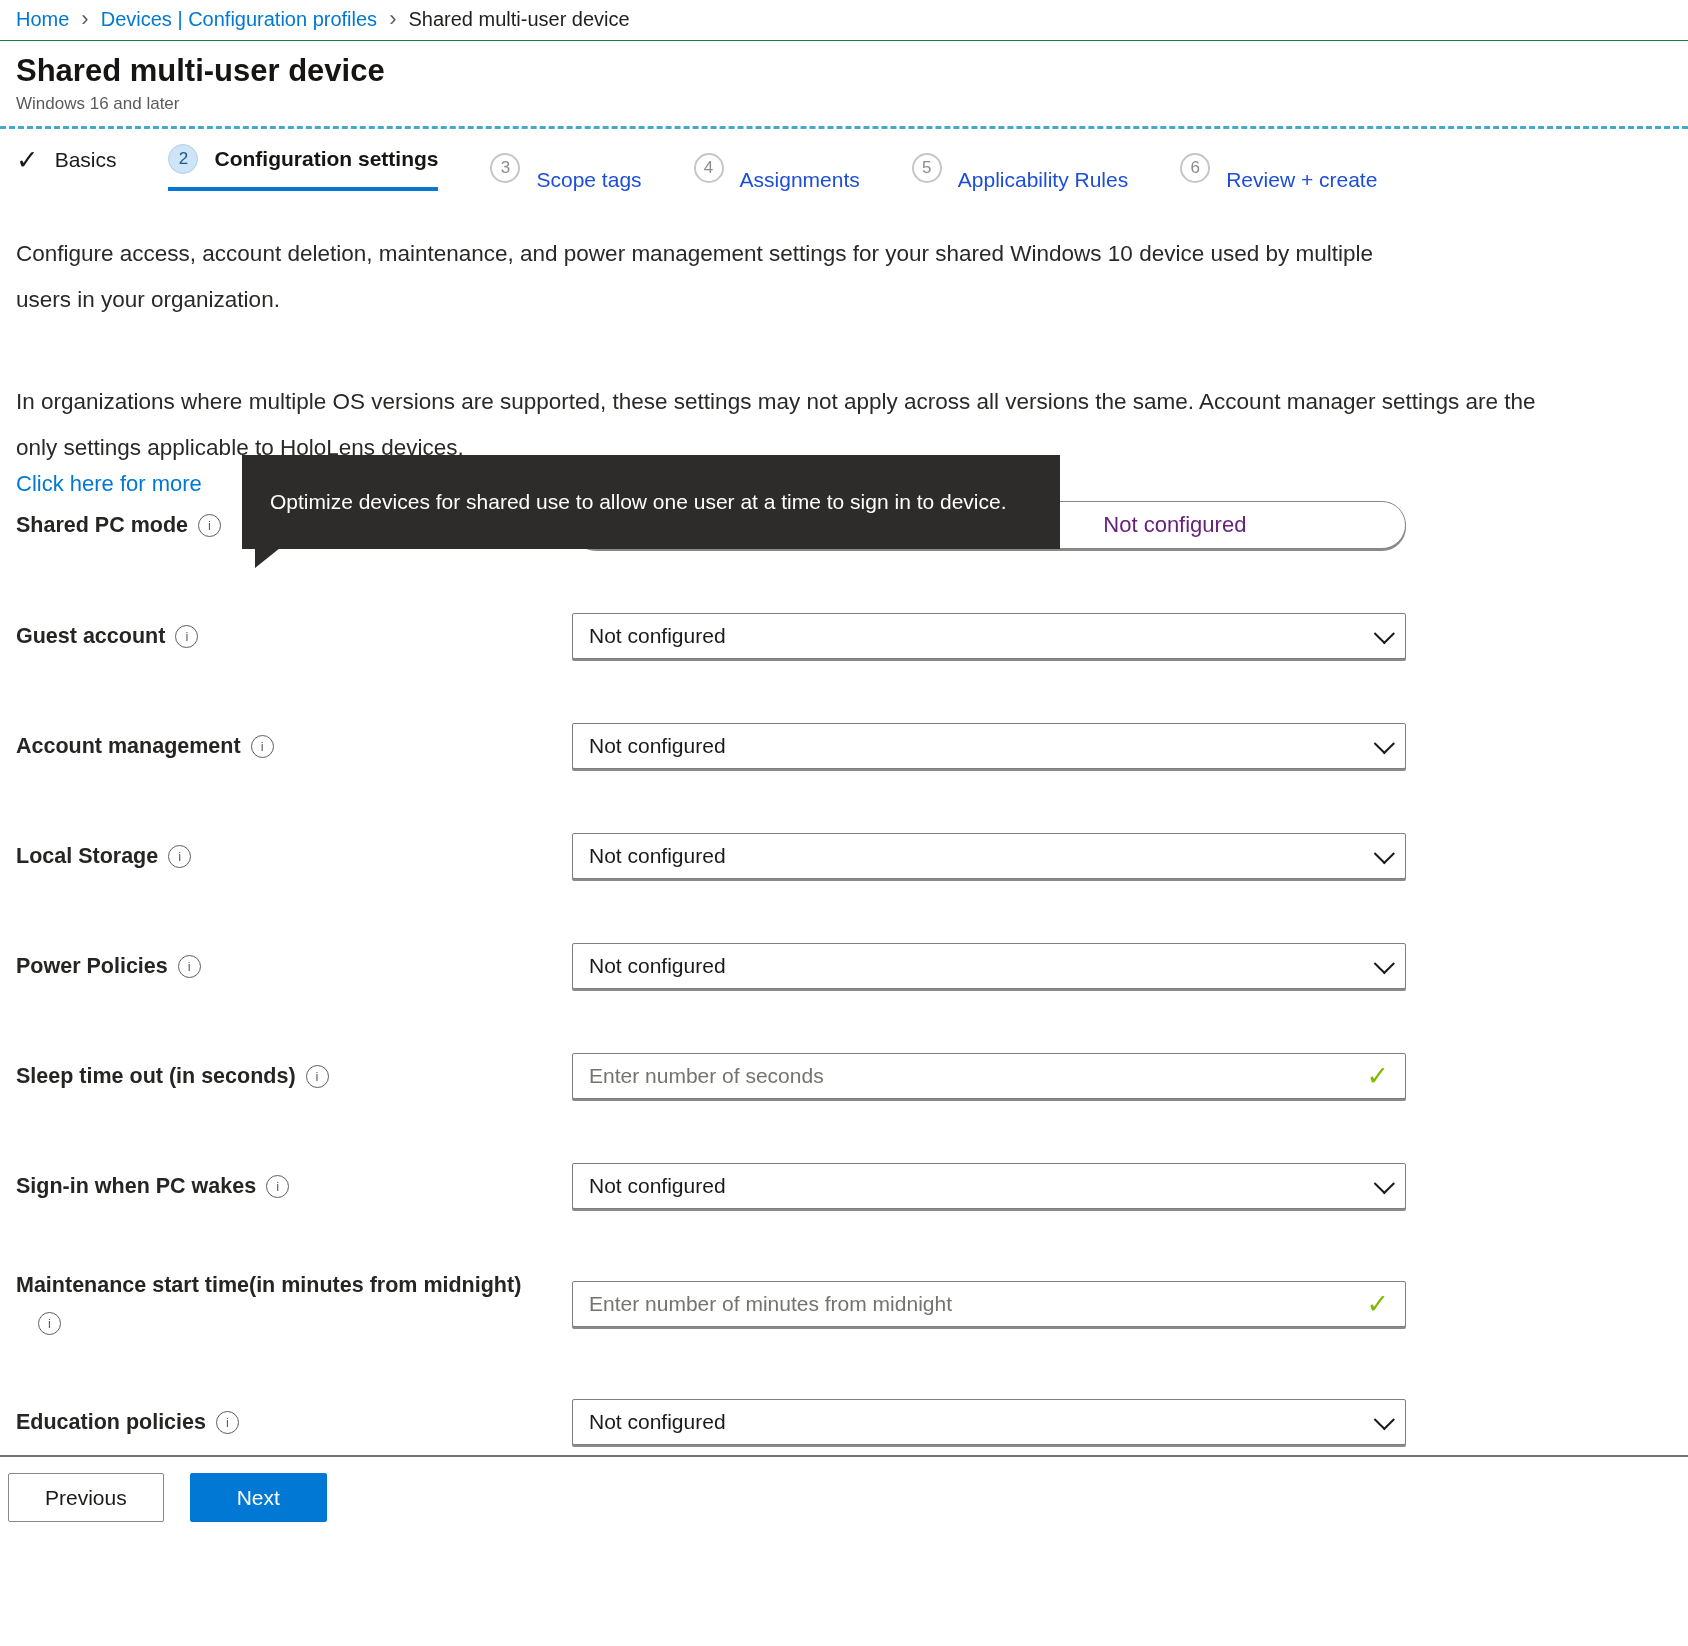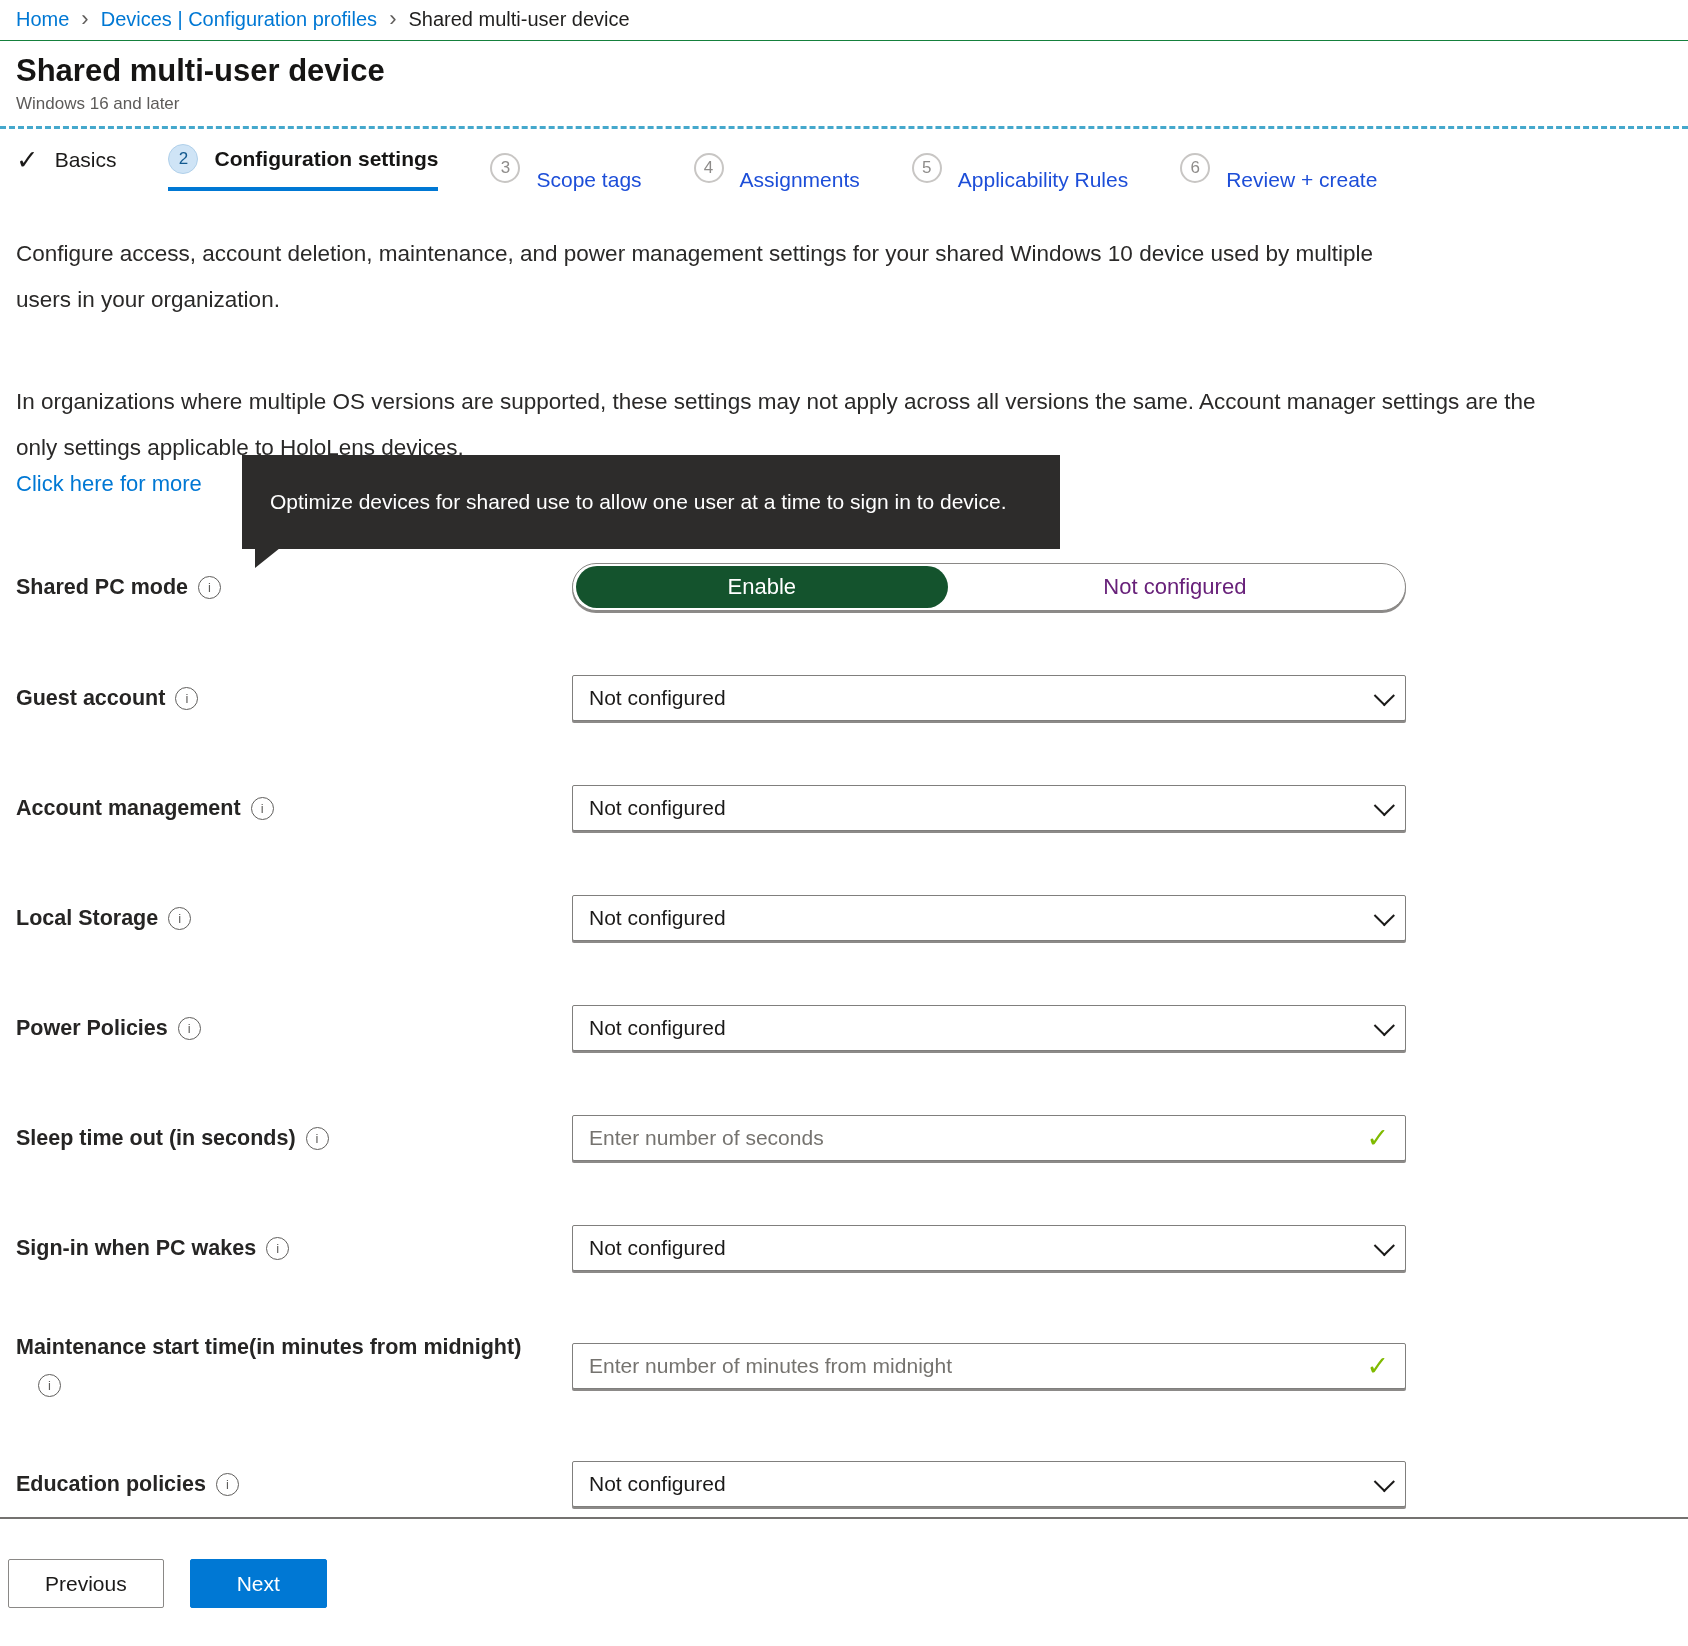--- a/index.html
+++ b/index.html
@@ -36,39 +36,39 @@
   .intro.p1{margin-top:26px;max-width:1380px;}
   .intro.p2{margin-top:56px;max-width:1535px;}
 
   
   .link-row{position:relative;height:30px;}
   .more-link{font-size:22px;color:#0078d4;text-decoration:none;cursor:pointer;}
   .tooltip{position:absolute;left:226px;top:-16px;width:818px;height:94px;box-sizing:border-box;background:#2d2c2b;color:#fff;font-size:21px;display:flex;align-items:center;padding:0 28px;z-index:6;}
   .tooltip-caret{position:absolute;left:13px;bottom:-19px;width:0;height:0;border-top:20px solid #2d2c2b;border-right:25px solid transparent;}
 
   
-  .form{margin-top:62px;}
+  .form{}
   .form-row{display:flex;align-items:center;margin-bottom:64px;}
   .row-label{flex:0 0 556px;font-size:21.5px;font-weight:600;color:#262524;display:flex;align-items:center;flex-wrap:wrap;padding-right:0;box-sizing:border-box;}
   .row-label .label-text{margin-right:10px;}
   .info{flex:0 0 auto;display:inline-flex;width:21px;height:21px;border:1px solid #5f5e5c;border-radius:50%;font-size:13px;font-weight:400;align-items:center;justify-content:center;color:#5f5e5c;cursor:pointer;}
   .row-maintenance .row-label .info{margin:14px 0 0 22px;}
   .dropdown,.text-input{box-sizing:border-box;width:834px;height:46px;background:#fff;border:1px solid #807f7d;border-radius:2px;display:flex;align-items:center;padding:0 16px;font-size:21px;color:#1b1a19;box-shadow:0 2px 0 0 #8c8a88;cursor:pointer;}
   .chevron{margin-left:auto;width:13px;height:13px;border-right:2px solid #1b1a19;border-bottom:2px solid #1b1a19;transform:rotate(45deg) translateY(-4px);}
   .text-input input{border:none;outline:none;flex:1;font:inherit;color:#1b1a19;background:transparent;padding:0;}
   .text-input input::placeholder{color:#75736f;opacity:1;}
   .valid-check{color:#7fba00;font-size:27px;margin-left:14px;font-weight:400;}
 
   .toggle{flex:0 0 834px;box-sizing:border-box;height:48px;border:1px solid #8a8886;border-radius:24px;display:flex;align-items:center;padding:3px;box-shadow:0 2px 0 0 #8c8a88;background:#fff;}
   .toggle-on{flex:0 0 45%;height:42px;border-radius:21px;background:#14532d;color:#fff;display:flex;align-items:center;justify-content:center;font-size:22px;cursor:pointer;}
   .toggle-off{flex:1;display:flex;align-items:center;justify-content:center;font-size:22px;color:#68217a;cursor:pointer;}
 
   
   .footer-divider{border-top:2px solid #747270;margin-top:2px;}
-  .footer{display:flex;gap:26px;padding:40px 0 0 8px;}
+  .footer{display:flex;gap:26px;padding:16px 0 0 8px;}
   .btn{height:49px;font-size:21px;font-family:inherit;border-radius:2px;cursor:pointer;}
   .btn-secondary{background:#fff;border:1px solid #8a8886;color:#1b1a19;padding:0 36px;}
   .btn-primary{background:#0078d4;border:1px solid #0078d4;color:#fff;padding:0 46px;}
 </style>
 </head>
 <body>
 
 <nav class="breadcrumb">
   <a>Home</a>
   <span class="crumb-sep">›</span>

